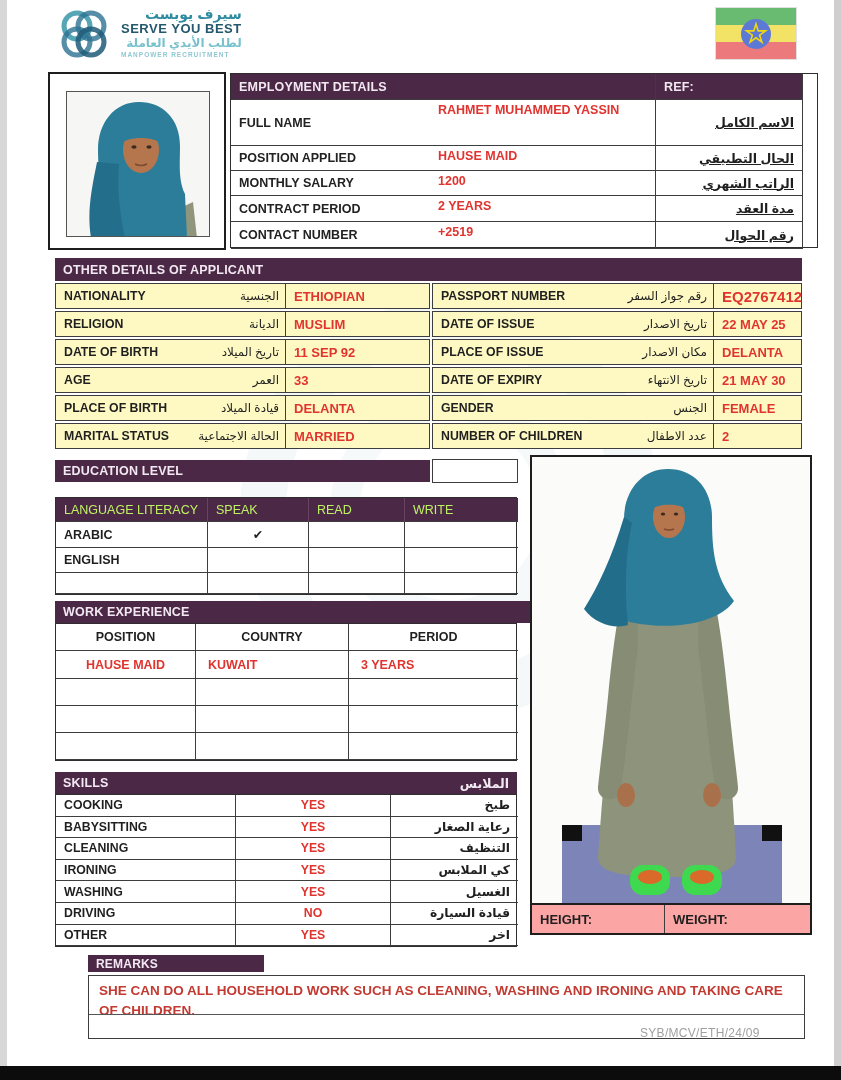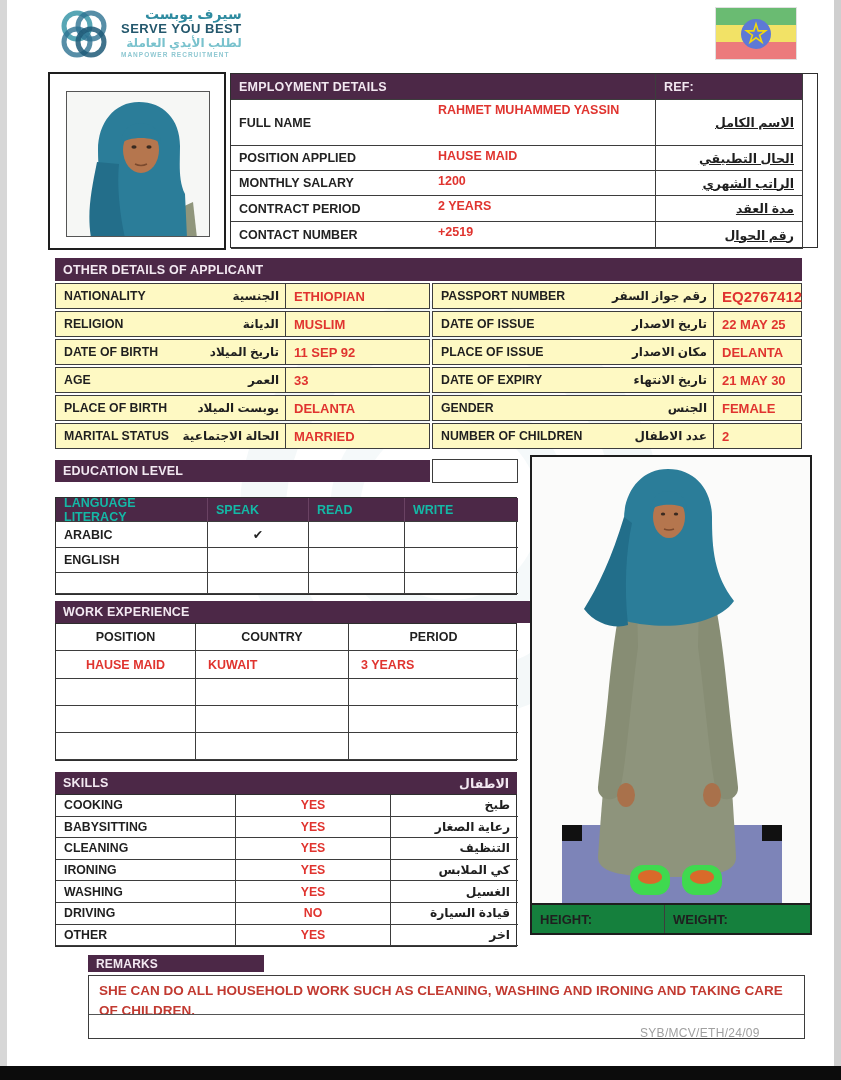--- a/index.html
+++ b/index.html
@@ -52,36 +52,36 @@
   
   .other-hdr { position:absolute; left:55px; top:258px; width:747px; height:23px; }
   .od-table { position:absolute; display:flex; flex-direction:column; gap:2px; }
   .od-row { display:grid; height:26px; border:1px solid #3d3d3d; background:#fef9c3; }
   .od-left { left:55px; top:283px; width:375px; }
   .od-left .od-row { grid-template-columns:230px 145px; }
   .od-right { left:432px; top:283px; width:370px;border-radius:9px; }
   .od-right .od-row { grid-template-columns:281px 89px; }
   .od-lab { display:flex; align-items:center; justify-content:space-between; padding:0 6px 0 8px; border-right:1px solid #3d3d3d; }
   .od-lab .en { font-weight:bold; font-size:12.3px; white-space:nowrap; }
-  .od-lab .ar { direction:rtl; font-weight:bold; font-size:12px; white-space:nowrap; }
+  .od-lab .ar { direction:rtl; font-weight:normal; font-size:12px; white-space:nowrap; }
   .od-val { display:flex; align-items:center; padding:0 8px; color:#e0342f; font-weight:bold; font-size:13px; }
   .od-val.big { font-size:15px; }
 
   
   .edu-bar { position:absolute; left:55px; top:460px; width:375px; height:22px; }
   .edu-box { position:absolute; left:432px; top:459px; width:86px; height:24px; border:1.5px solid #3d3d3d; background:#fff; }
 
   
   .lang-table { position:absolute; left:55px; top:497px; width:462px;
     display:grid; grid-template-columns:152px 101px 96px 113px; grid-template-rows:24px 26px 25px 21px;
     border:1.5px solid #2e2e2e; background:#fff; }
   .lang-table > div { border-right:1px solid #3d3d3d; border-bottom:1px solid #3d3d3d;
     display:flex; align-items:center; padding:0 8px; font-size:12.5px; }
   .lang-table > div:nth-child(4n) { border-right:none; }
-  .lang-table .ph { background:#4c2847; color:#14b8a6; font-weight:bold; border-right-color:#6a4263; }
+  .lang-table .ph { background:#4c2847; color:#bef264; font-weight:normal; border-right-color:#6a4263; }
   .lang-cell { font-weight:bold; }
   .check { justify-content:center; color:#222; font-size:13px; }
 
   
   .work-bar { position:absolute; left:55px; top:601px; width:504px; height:22px; }
   .work-table { position:absolute; left:55px; top:623px; width:462px;
     display:grid; grid-template-columns:140px 153px 169px; grid-template-rows:27px 28px 27px 27px 27px;
     border:1.5px solid #2e2e2e; background:#fff; }
   .work-table > div { border-right:1px solid #3d3d3d; border-bottom:1px solid #3d3d3d;
     display:flex; align-items:center; font-size:12.5px; }
@@ -101,21 +101,21 @@
     display:flex; align-items:center; font-size:12.3px; }
   .skills-table > div:nth-child(3n) { border-right:none; }
   .sk-en { font-weight:bold; padding-left:8px; }
   .sk-val { justify-content:center; color:#e0342f; font-weight:bold; }
   .sk-ar { direction:rtl; font-weight:bold; padding-right:8px; }
 
   
   .body-frame { position:absolute; left:530px; top:455px; width:282px; height:450px;
     border:2px solid #1e1e1e; background:#fff; overflow:hidden; }
   .hw-row { position:absolute; left:530px; top:905px; width:282px; height:30px;
-    display:grid; grid-template-columns:133px 149px; border:2px solid #1e1e1e; border-top:none; background:#15803d; }
+    display:grid; grid-template-columns:133px 149px; border:2px solid #1e1e1e; border-top:none; background:#fca5a5; }
   .hw-row > div { display:flex; align-items:center; padding-left:8px; font-weight:bold; font-size:13px; }
   .hw-row > div:first-child { border-right:1px solid #3d3d3d; }
 
   
   .remarks-tab { position:absolute; left:88px; top:955px; width:176px; height:17px; font-size:12px; }
   .remarks-box { position:absolute; left:88px; top:975px; width:717px; height:64px; border:1.5px solid #3d3d3d; background:#fff; }
   .remarks-text { padding:5px 10px; color:#c23a31; font-weight:bold; font-size:13.5px; line-height:1.5; }
   .remarks-div { position:absolute; left:0; top:38px; width:100%; border-bottom:1px solid #555; }
   .watermark { position:absolute; left:640px; top:1026px; color:#a0a0a0; font-size:12px; letter-spacing:0.3px; }
 </style>
@@ -222,21 +222,21 @@
   <div class="od-row">
     <div class="od-lab">
         <span class="en">AGE</span>
         <span class="ar">العمر</span>
       </div>
     <div class="od-val">33</div>
   </div>
   <div class="od-row">
     <div class="od-lab">
         <span class="en">PLACE OF BIRTH</span>
-        <span class="ar">يوبست الميلاد</span>
+        <span class="ar">قيادة الميلاد</span>
       </div>
     <div class="od-val">DELANTA</div>
   </div>
   <div class="od-row">
     <div class="od-lab">
         <span class="en">MARITAL STATUS</span>
         <span class="ar">الحالة الاجتماعية</span>
       </div>
     <div class="od-val">MARRIED</div>
   </div>
@@ -328,21 +328,21 @@
   <div></div>
     <div></div>
     <div></div>
   <div></div>
     <div></div>
     <div></div>
 </div>
 
 <div class="pbar skills-bar">
   <span>SKILLS</span>
-  <span class="ar">الاطفال</span>
+  <span class="ar">الملابس</span>
 </div>
 <div class="skills-table">
   <div class="sk-en">COOKING</div>
   <div class="sk-val">YES</div>
   <div class="sk-ar">طبخ</div>
 
   <div class="sk-en">BABYSITTING</div>
   <div class="sk-val">YES</div>
   <div class="sk-ar">رعاية الصغار</div>
 

